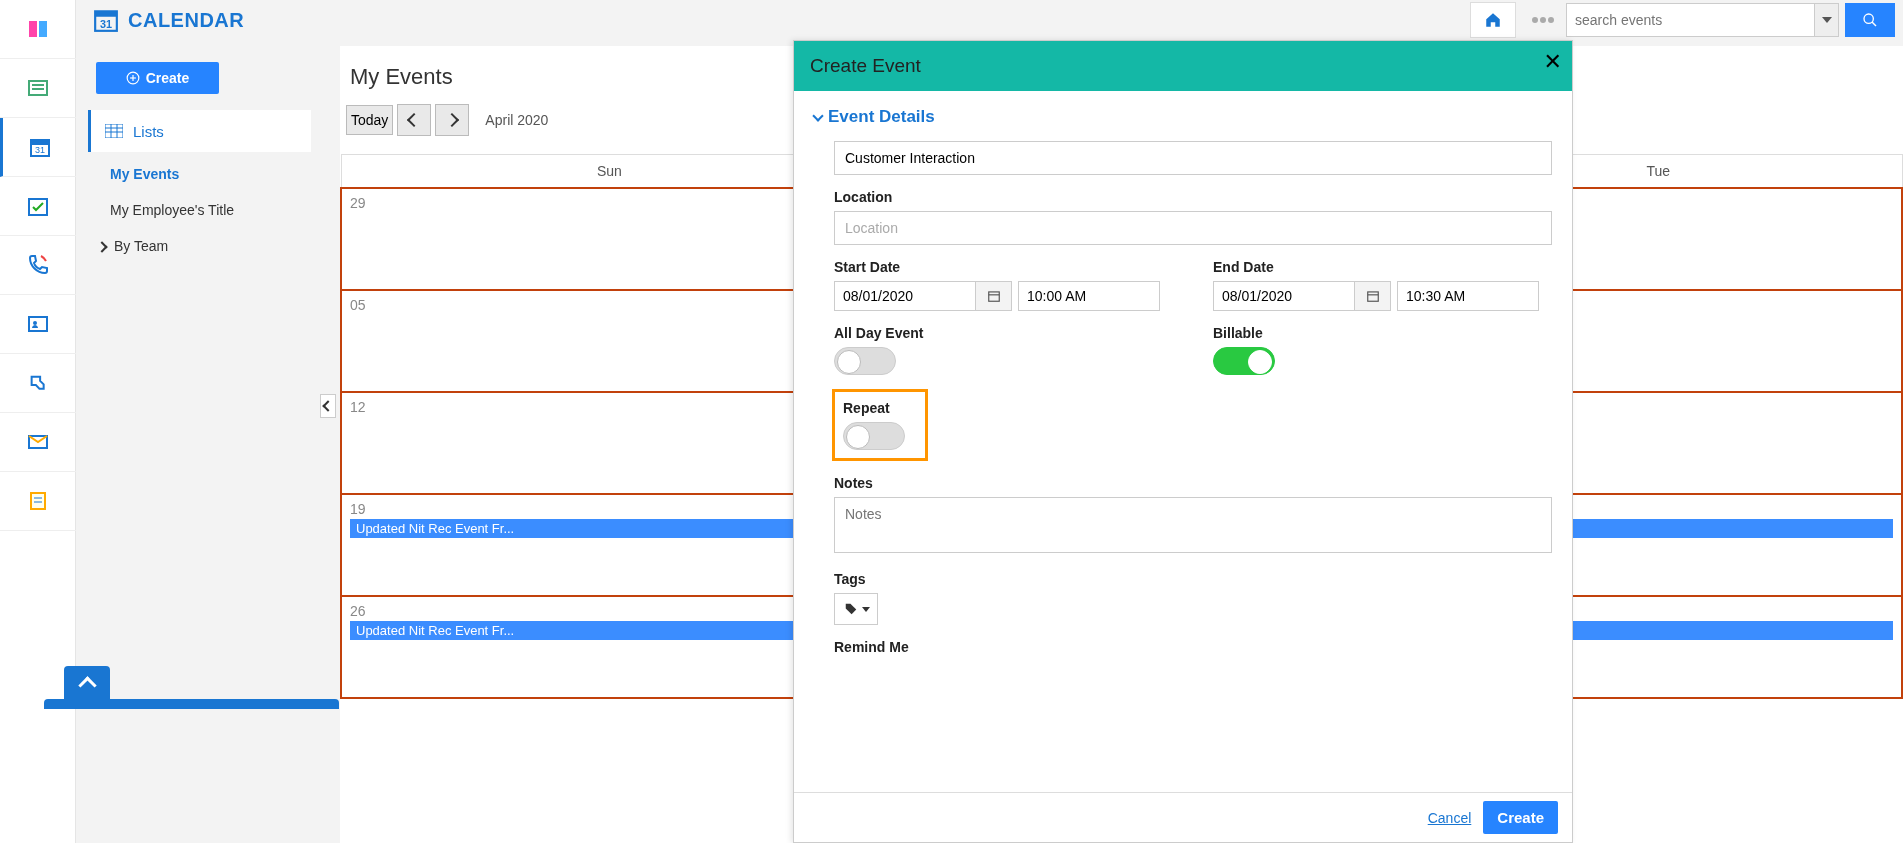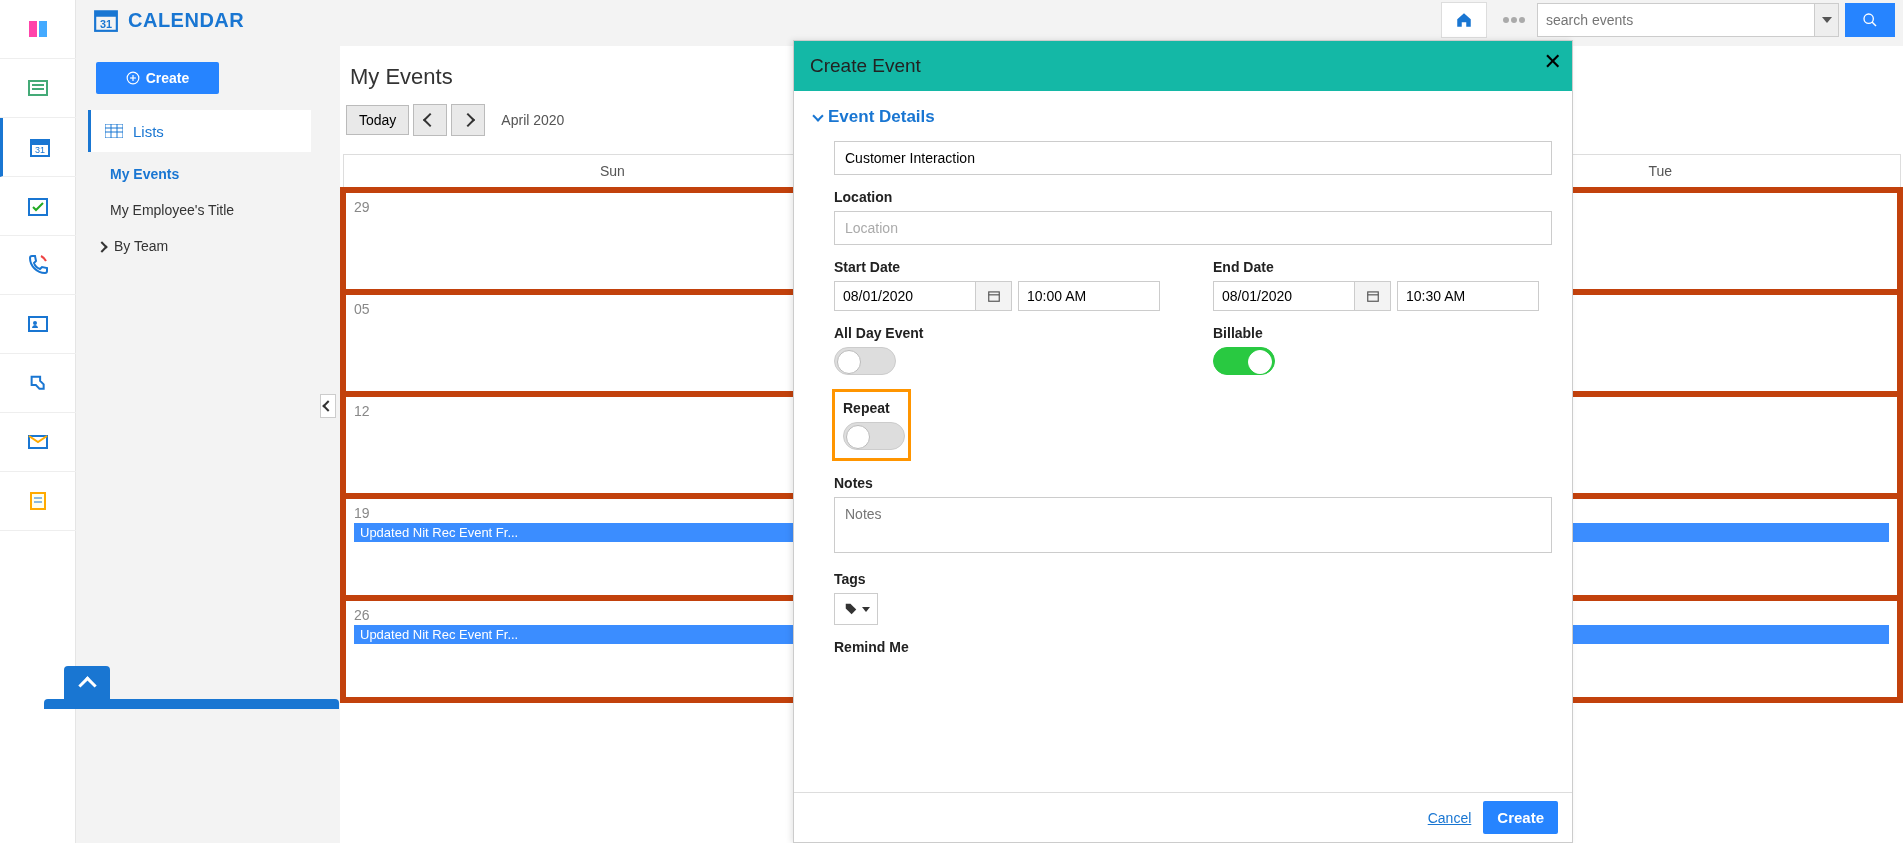--- a/index.html
+++ b/index.html
@@ -14,21 +14,21 @@
 .expand-tab::after{content:'';border:solid #fff;border-width:0 3px 3px 0;padding:5px;transform:rotate(-135deg);margin-top:5px;}
 .bottom-bar { position:absolute; bottom:134px; left:44px; width:295px; height:10px; background:#1976d2; border-radius:4px 4px 0 0;}
 
 
 .page-header { position: absolute; left: 76px; top: 0; right: 0; height: 40px; display: flex; align-items: center; padding-left: 16px; }
 .header-cal-icon { width: 28px; height: 28px; display:flex; align-items:center; justify-content:center; }
 .header-title { color: #1976d2; font-size: 20px; font-weight: 600; margin-left: 8px; letter-spacing: 0.5px;}
 .header-right { position:absolute; right: 0; top: 0; display: flex; align-items: center; height: 40px; }
 .hdr-btn { width: 46px; height: 36px; background: #fff; border: 1px solid #ddd; display:flex; align-items:center; justify-content:center; margin-right:4px; cursor:pointer;}
 .hdr-dots { width: 46px; height: 36px; display:flex; align-items:center; justify-content:center; cursor:pointer;}
-.search-box { width: 278px; height: 34px; border:1px solid #ccc; padding: 0 8px; font-size: 14px; background:#fff;}
+.search-box { width: 249px; height: 34px; border:1px solid #ccc; padding: 0 8px; font-size: 14px; background:#fff;}
 .search-dd { width: 24px; height: 34px; border:1px solid #ccc; border-left:none; background:#eee; display:flex;align-items:center;justify-content:center; cursor:pointer;}
 .search-btn { width: 50px; height: 34px; background:#2684ff; display:flex;align-items:center;justify-content:center; margin:0 8px 0 6px; cursor:pointer;}
 
 
 .side-panel { position: absolute; left: 80px; top: 46px; width: 243px; }
 .create-btn { width: 123px; height: 32px; background:#2684ff; color:#fff; font-size:14px; font-weight:600; display:flex;align-items:center;justify-content:center; border-radius:2px; margin: 16px; cursor:pointer;}
 .create-btn svg{margin-right:6px;}
 .lists-tab { margin: 4px 12px 4px 8px; background:#fff; height:42px; display:flex;align-items:center; padding:0 14px; border-left:3px solid #1976d2; }
 .lists-tab .lists-label { color:#1976d2; font-size:15px; margin-left:10px;}
 .nav-item { padding: 10px 14px 10px 30px; font-size:14px; color:#333; cursor:pointer;}
@@ -37,29 +37,29 @@
 .nav-item.team::before{content:'';display:inline-block;border:solid #333;border-width:0 2px 2px 0;padding:3px;transform:rotate(-45deg);margin-right:8px;}
 
 
 .collapse-handle{position:absolute;left:320px;top:394px;width:16px;height:24px;background:#fff;border:1px solid #ccc;display:flex;align-items:center;justify-content:center;cursor:pointer;}
 .collapse-handle::after{content:'';border:solid #333;border-width:0 2px 2px 0;padding:3px;transform:rotate(135deg);}
 
 
 .main-area { position: absolute; left: 340px; top: 46px; right: 0; bottom: 0; background: #fff; }
 .events-title { font-size: 22px; color:#333; padding: 18px 0 14px 10px; font-weight: normal;}
 .toolbar-row { display:flex; align-items:center; padding-left: 6px;}
-.today-btn { padding:6px 12px; background:#e9e9e9; border:1px solid #bbb; font-size:14px; cursor:pointer;}
+.today-btn { padding:6px 4px; background:#e9e9e9; border:1px solid #bbb; font-size:14px; cursor:pointer;}
 .nav-btn { width:34px; height:32px; background:#e9e9e9; border:1px solid #bbb; display:flex;align-items:center;justify-content:center; cursor:pointer; margin-left:4px;}
 .nav-btn.left::after,.nav-btn.right::after{content:'';display:inline-block;border:solid #333;border-width:0 2px 2px 0;padding:4px;}
 .nav-btn.left::after{transform:rotate(135deg);}
 .nav-btn.right::after{transform:rotate(-45deg);}
 .month-label{ font-size:14px; color:#555; margin-left:16px;}
 .cal-table { width: 100%; border-collapse: collapse; margin-top: 18px;}
 .cal-table th { border:1px solid #ddd; font-weight:normal; font-size:14px; color:#555; padding:8px 0; width:171px;}
-.cal-table td { border:6px solid #c2410c; height:102px; vertical-align:top; font-size:14px; color:#888; padding:6px 8px;}
+.cal-table td { border:2px solid #c2410c; height:102px; vertical-align:top; font-size:14px; color:#888; padding:6px 8px;}
 .event-chip { background:#3b8dff; color:#fff; font-size:13px; padding:2px 6px; margin-top:2px; white-space:nowrap; overflow:hidden; text-overflow:ellipsis;}
 
 
 .modal { position:absolute; left:793px; top:40px; width:780px; bottom:0; background:#fff; border:1px solid #ccc; box-shadow:-2px 0 6px rgba(0,0,0,0.1); display:flex; flex-direction:column;}
 .modal-head { background:#14b8a6; padding:14px 16px; display:flex; align-items:flex-start;}
 .modal-head h2{ font-size:19px; font-weight:normal; color:#222;}
 .modal-close{ position:absolute; right:10px; top:8px; font-size:22px; cursor:pointer;}
 .modal-body { padding: 16px 20px 0 20px; overflow-y:auto; flex:1;}
 .section-head{ display:flex; align-items:center; cursor:pointer;}
 .section-head::before{content:'';border:solid #1976d2;border-width:0 2px 2px 0;padding:3px;transform:rotate(45deg);margin-right:6px;margin-bottom:2px;}
@@ -72,21 +72,21 @@
 .row{ display:flex; gap:40px;}
 .row .col{flex:1;}
 .date-wrap{display:flex;}
 .date-wrap input{width:142px;height:30px;border:1px solid #ccc;padding:0 8px;font-size:14px;}
 .date-wrap .cal-btn{width:36px;height:30px;border:1px solid #ccc;border-left:none;background:#f3f3f3;display:flex;align-items:center;justify-content:center;cursor:pointer;}
 .time-input{width:134px;height:30px;border:1px solid #ccc;padding:0 8px;font-size:14px;margin-left:6px;}
 .toggle{width:62px;height:28px;border-radius:14px;background:#ddd;position:relative;cursor:pointer;border:1px solid #ccc;}
 .toggle::after{content:'';position:absolute;width:22px;height:22px;border-radius:50%;background:#fff;top:2px;left:2px;border:1px solid #bbb;}
 .toggle.on{background:#29c941;border-color:#29c941;}
 .toggle.on::after{left:auto;right:2px;border-color:#fff;}
-.repeat-box{border:3px solid #ff9500;padding:8px;margin:14px 16px 0 18px;width:79px;}
+.repeat-box{border:3px solid #ff9500;padding:8px;margin:14px 16px 0 18px;width:96px;}
 .repeat-box .form-label{margin-left:0;}
 .textarea{width:100%;height:56px;border:1px solid #ccc;padding:8px 10px;font-size:14px;resize:none;}
 .tag-btn{width:44px;height:32px;border:1px solid #ccc;display:flex;align-items:center;justify-content:center;cursor:pointer;}
 .modal-foot{border-top:1px solid #ddd;padding:8px 14px;display:flex;justify-content:flex-end;align-items:center;gap:12px;}
 .cancel-link{color:#1976d2;text-decoration:underline;font-size:14px;cursor:pointer;}
 .create-modal-btn{background:#2684ff;color:#fff;padding:8px 14px;font-size:15px;font-weight:600;cursor:pointer;border-radius:2px;}
 </style>
 </head>
 <body>
 

